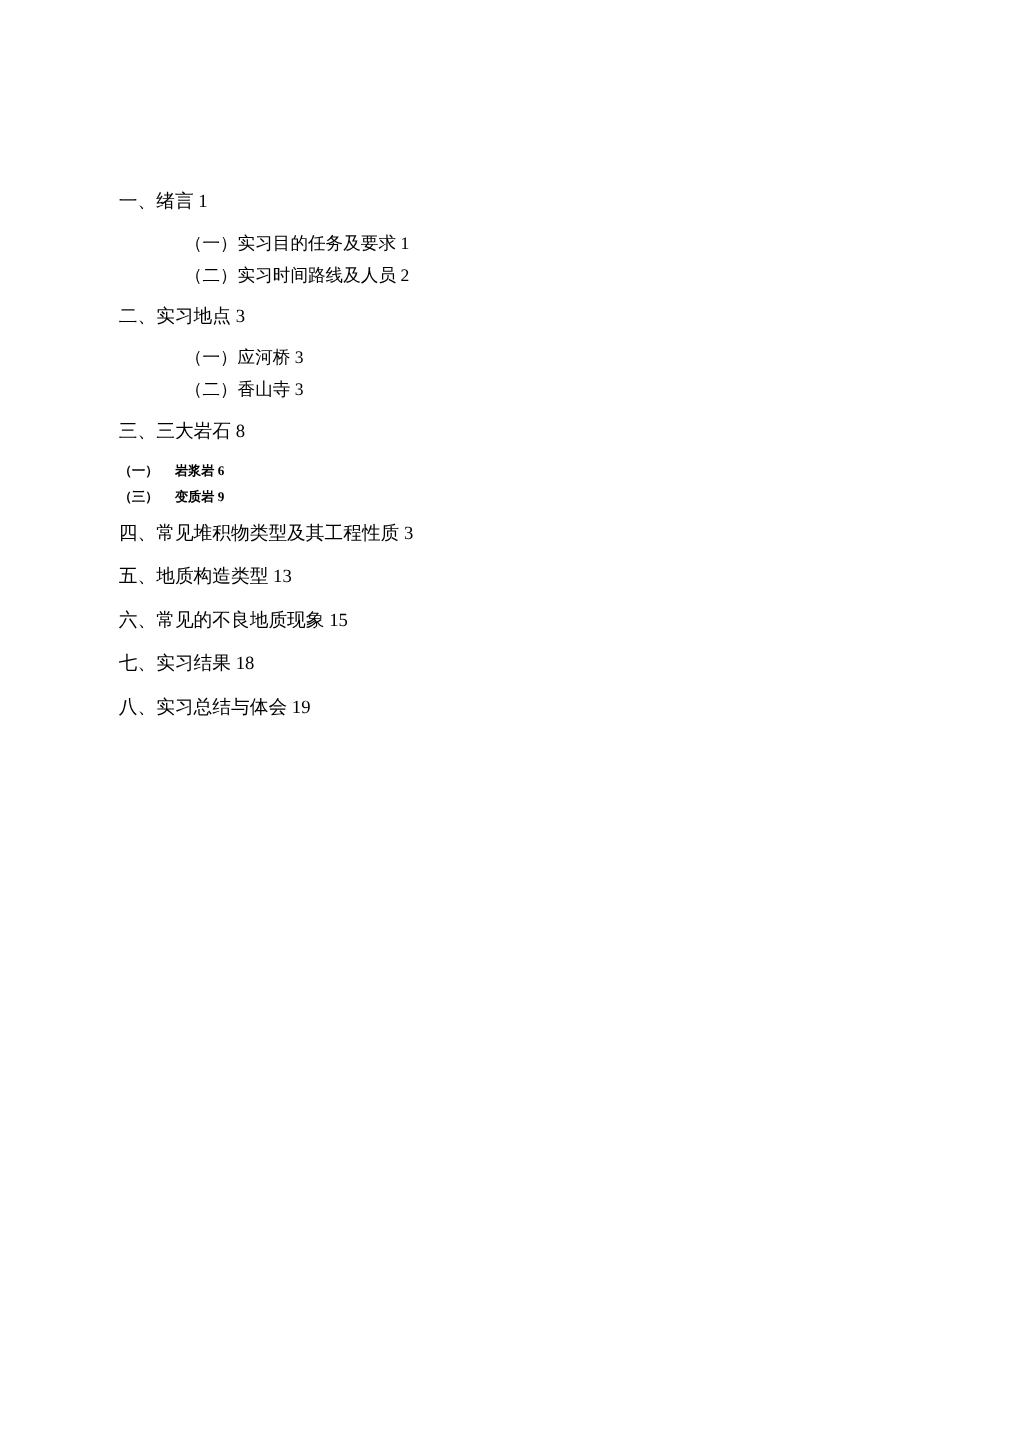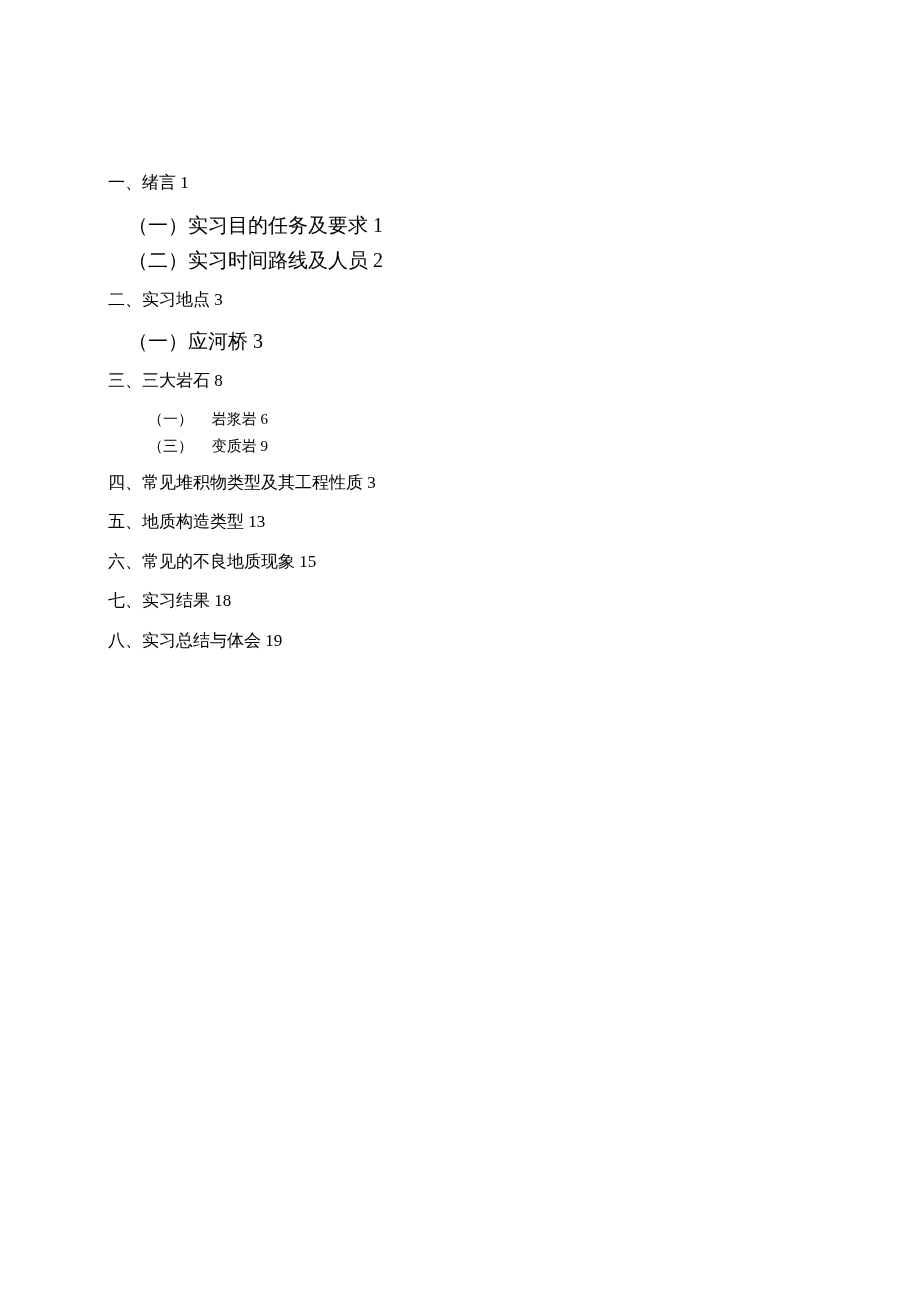--- a/index.html
+++ b/index.html
@@ -14,30 +14,30 @@
       font-family: "SimSun", "宋体", serif;
       color: #000000;
       padding: 170px 0 0 108px;
     }
     .toc-level-1 {
       font-size: 17px;
       line-height: 1.5;
       margin-bottom: 14px;
     }
     .toc-level-2 {
-      font-size: 20px;
+      font-size: 16px;
       line-height: 1.5;
-      margin-left: 20px;
+      margin-left: 60px;
       margin-bottom: 5px;
     }
     .toc-level-2-indent {
-      font-size: 15px;
+      font-size: 12px;
       line-height: 1.5;
-      margin-left: 40px;
       margin-bottom: 5px;
+      font-weight: bold;
     }
     .sub-group {
       margin-bottom: 12px;
     }
   </style>
 </head>
 <body>
 
 <div class="toc-level-1">
   <span>一、绪言 1</span>
@@ -50,20 +50,23 @@
     <span>（二）实习时间路线及人员  2</span>
   </div>
 </div>
 
 <div class="toc-level-1">
   <span>二、实习地点  3</span>
 </div>
 <div class="sub-group">
   <div class="toc-level-2">
     <span>（一）应河桥  3</span>
+  </div>
+  <div class="toc-level-2">
+    <span>（二）香山寺  3</span>
   </div>
 </div>
 
 <div class="toc-level-1">
   <span>三、三大岩石  8</span>
 </div>
 <div class="sub-group">
   <div class="toc-level-2-indent">
     <span>（一）　 岩浆岩 6</span>
   </div>

